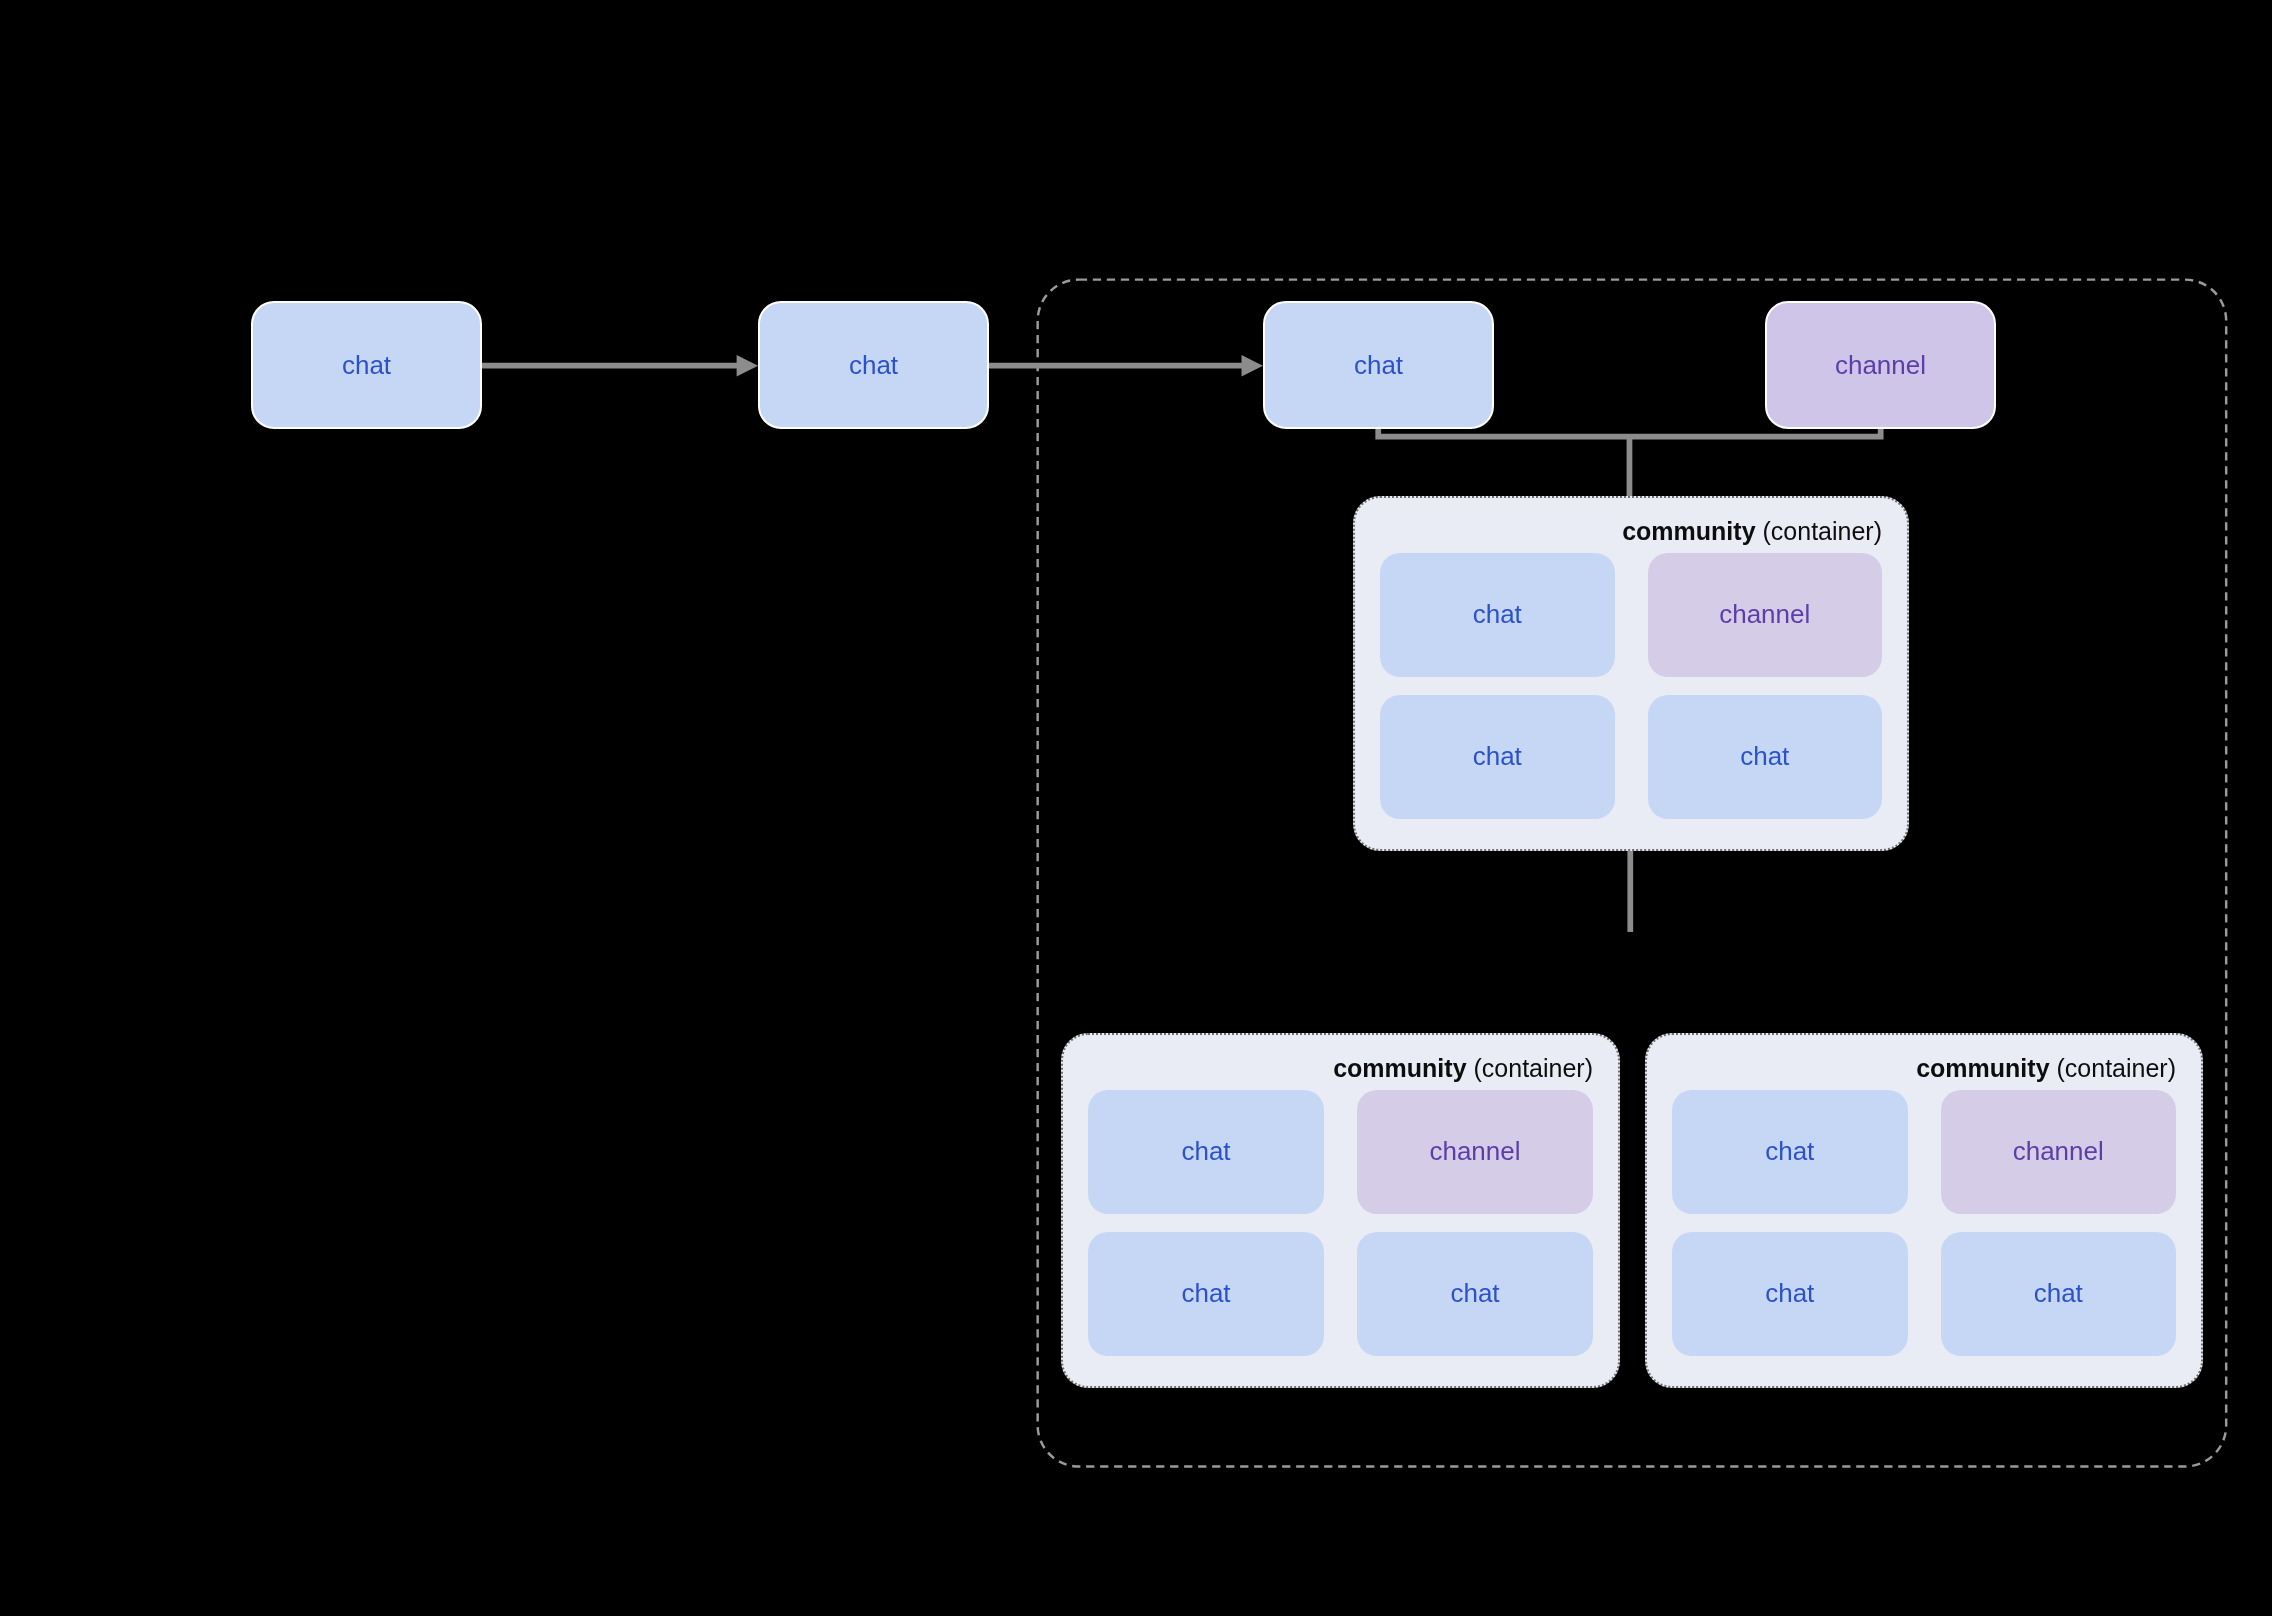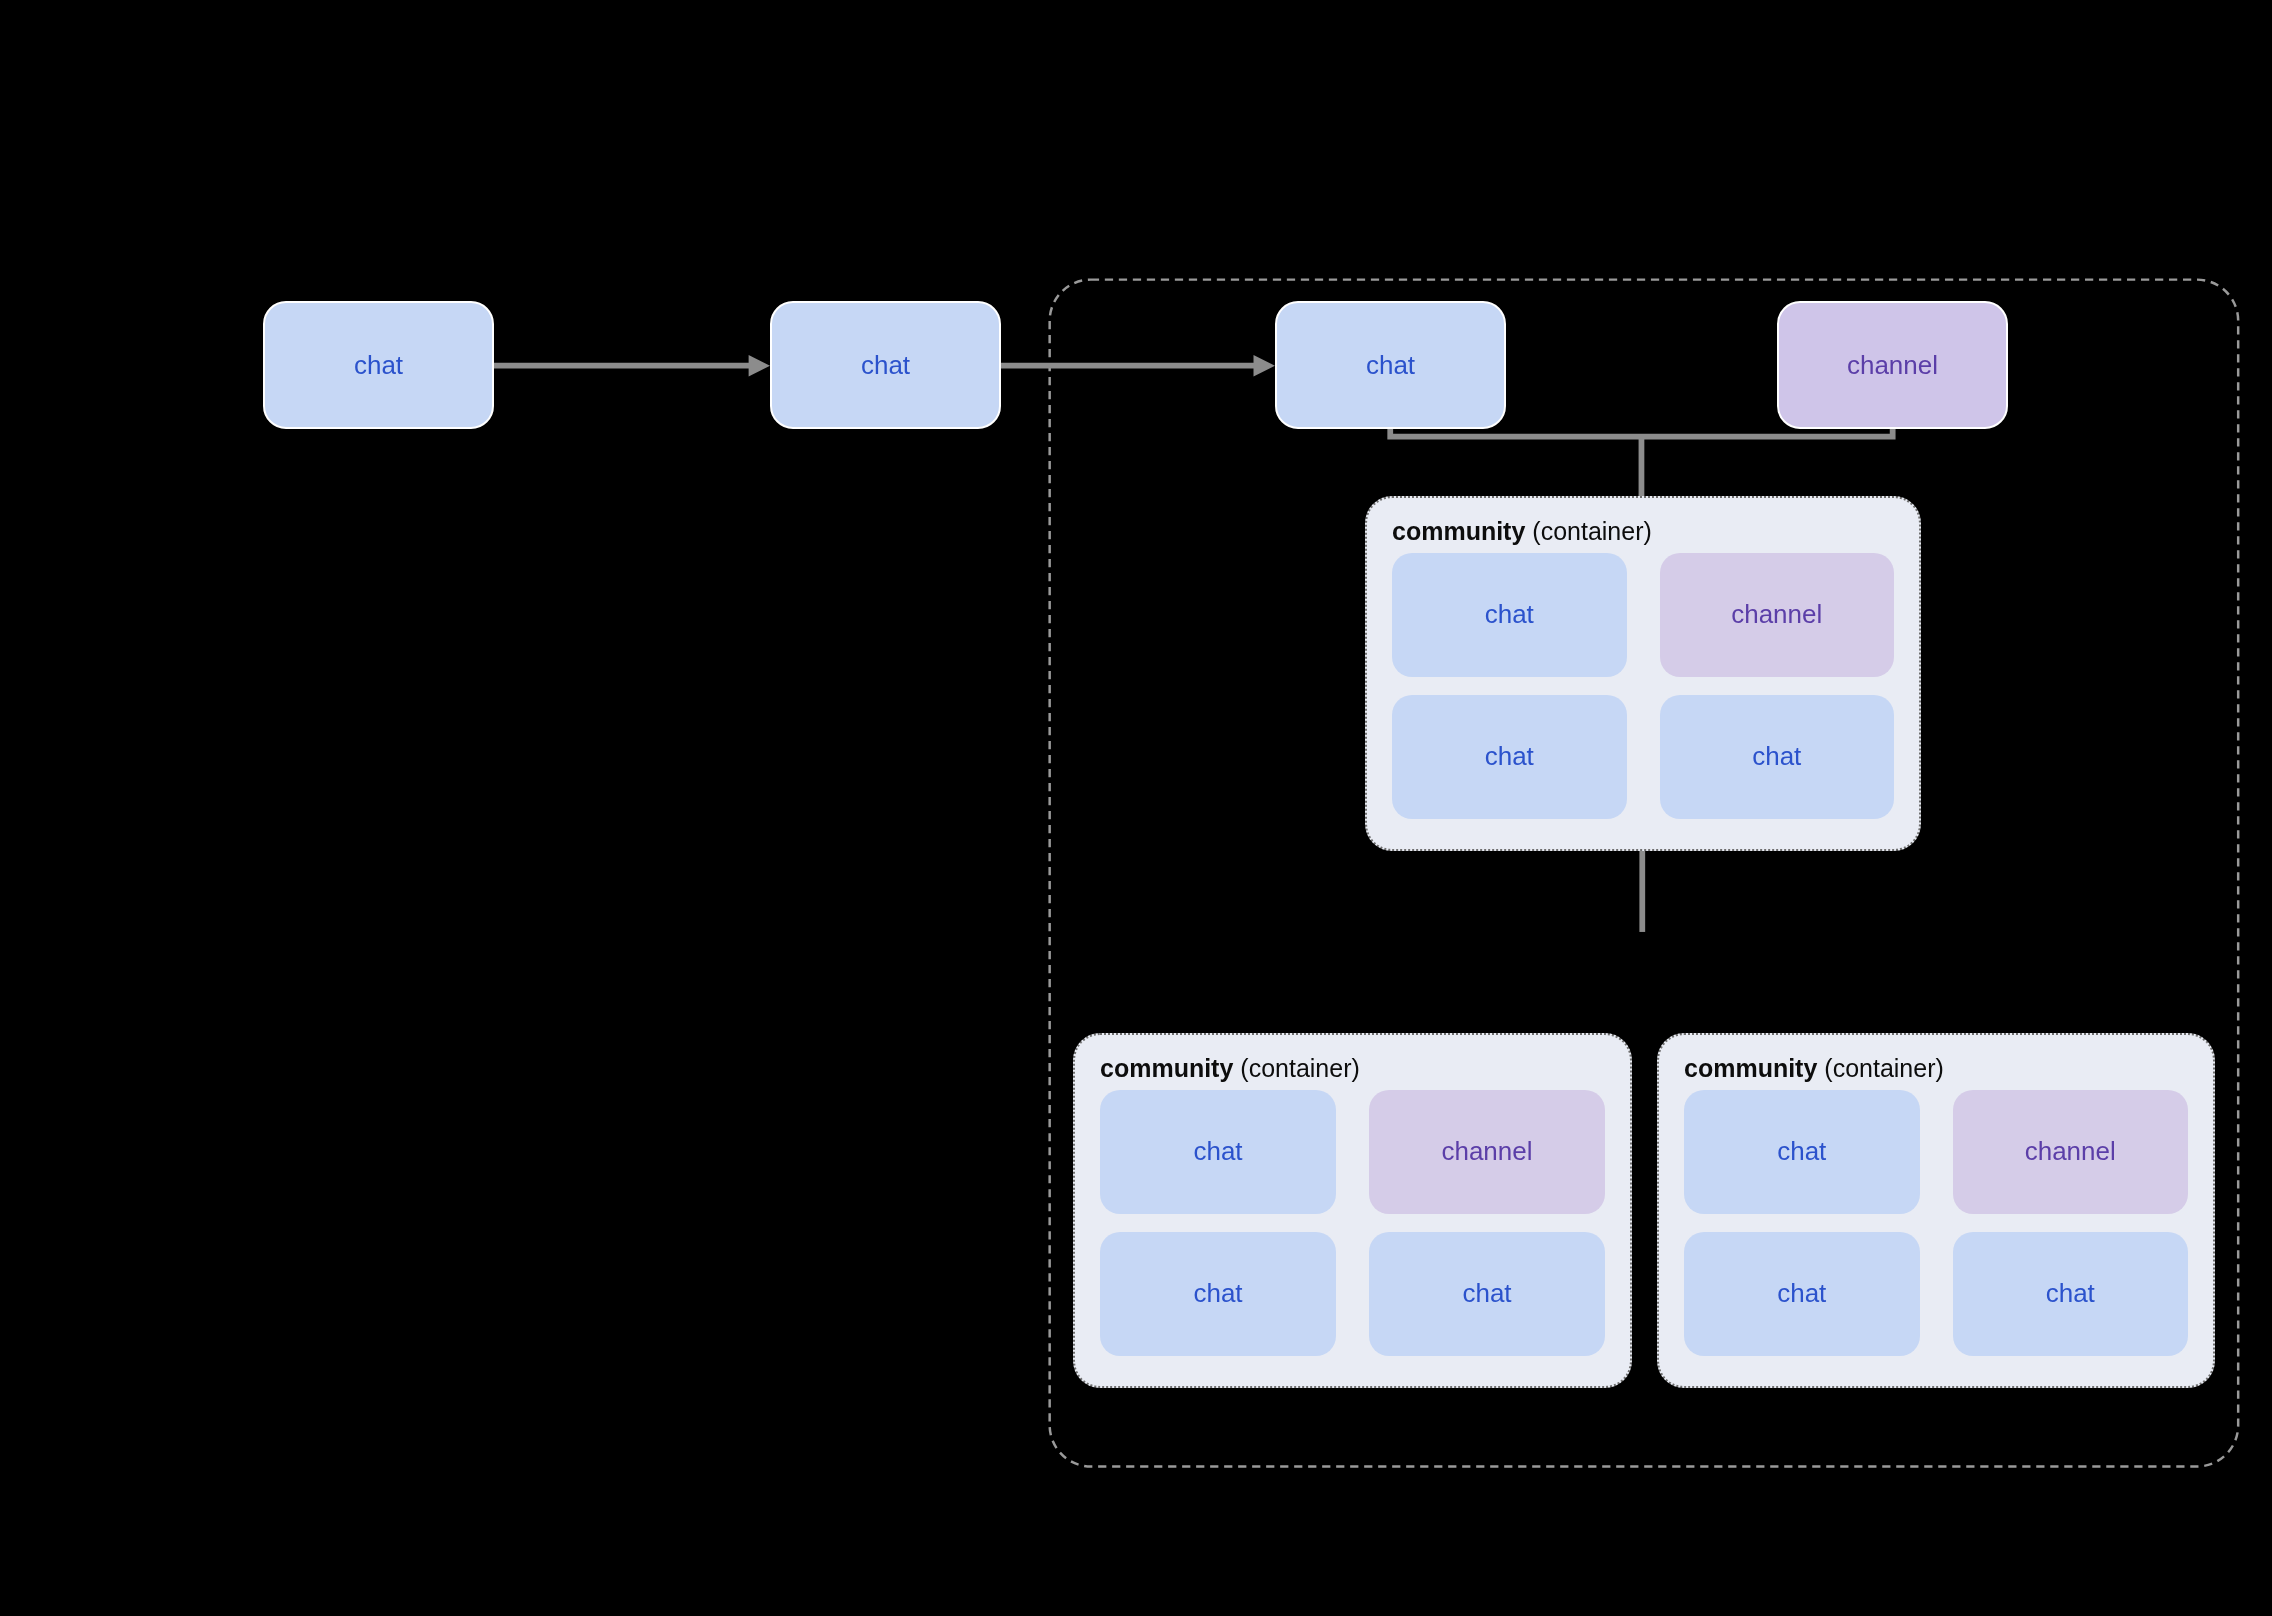--- a/index.html
+++ b/index.html
@@ -4,21 +4,21 @@
 <style>
   :root{
     --background:#000;
     --chat-fill:#c6d7f5; --chat-text:#2b52cc;
     --channel-fill:#cfc5e9; --channel-fill-inner:#d5cce8; --channel-text:#5b3ea8;
     --community-fill:#e9ecf4; --community-border:#6e6e6e; --community-title:#0d0d0d;
     --outer-border:#9a9a9a; --connector:#8c8c8c; --node-border:#fff;
   }
   html,body{margin:0;padding:0;}
   body{background:var(--background);font-family:"Liberation Sans","DejaVu Sans",sans-serif;}
-  #canvas{position:relative;width:2235px;height:1616px;background:var(--background);overflow:hidden;margin-left:12px;}
+  #canvas{position:relative;width:2235px;height:1616px;background:var(--background);overflow:hidden;}
 
   #overlay{position:absolute;left:0;top:0;width:2273px;height:1616px;z-index:1;}
   .dashed-rect{fill:none;stroke:var(--outer-border);stroke-width:3;stroke-dasharray:10 7;}
   .conn{fill:none;stroke:var(--connector);stroke-width:7;stroke-linecap:square;}
   .head{fill:var(--connector);stroke:none;}
 
   .node{
     position:absolute;width:231px;height:128px;z-index:2;
     border:2.5px solid var(--node-border);border-radius:23px;
     display:flex;align-items:center;justify-content:center;
@@ -28,21 +28,21 @@
   .node.channel{background:var(--channel-fill);color:var(--channel-text);}
 
   .community{
     position:absolute;z-index:2;box-sizing:border-box;
     background:var(--community-fill);
     border:2.5px dotted var(--community-border);
     border-radius:27px;
     padding:11.5px 25px 0 25px;
   }
   .community .title{
-    height:43px;display:flex;align-items:center;justify-content:flex-start;
+    height:43px;display:flex;align-items:center;justify-content:flex-end;
     font-size:25px;color:var(--community-title);white-space:pre;
   }
   .community .title .bold{font-weight:700;}
   .community .grid{
     display:grid;grid-template-columns:1fr 1fr;grid-template-rows:124px 124px;
     column-gap:33px;row-gap:18px;
   }
   .inner{
     border-radius:20px;display:flex;align-items:center;justify-content:center;
     font-size:26px;

